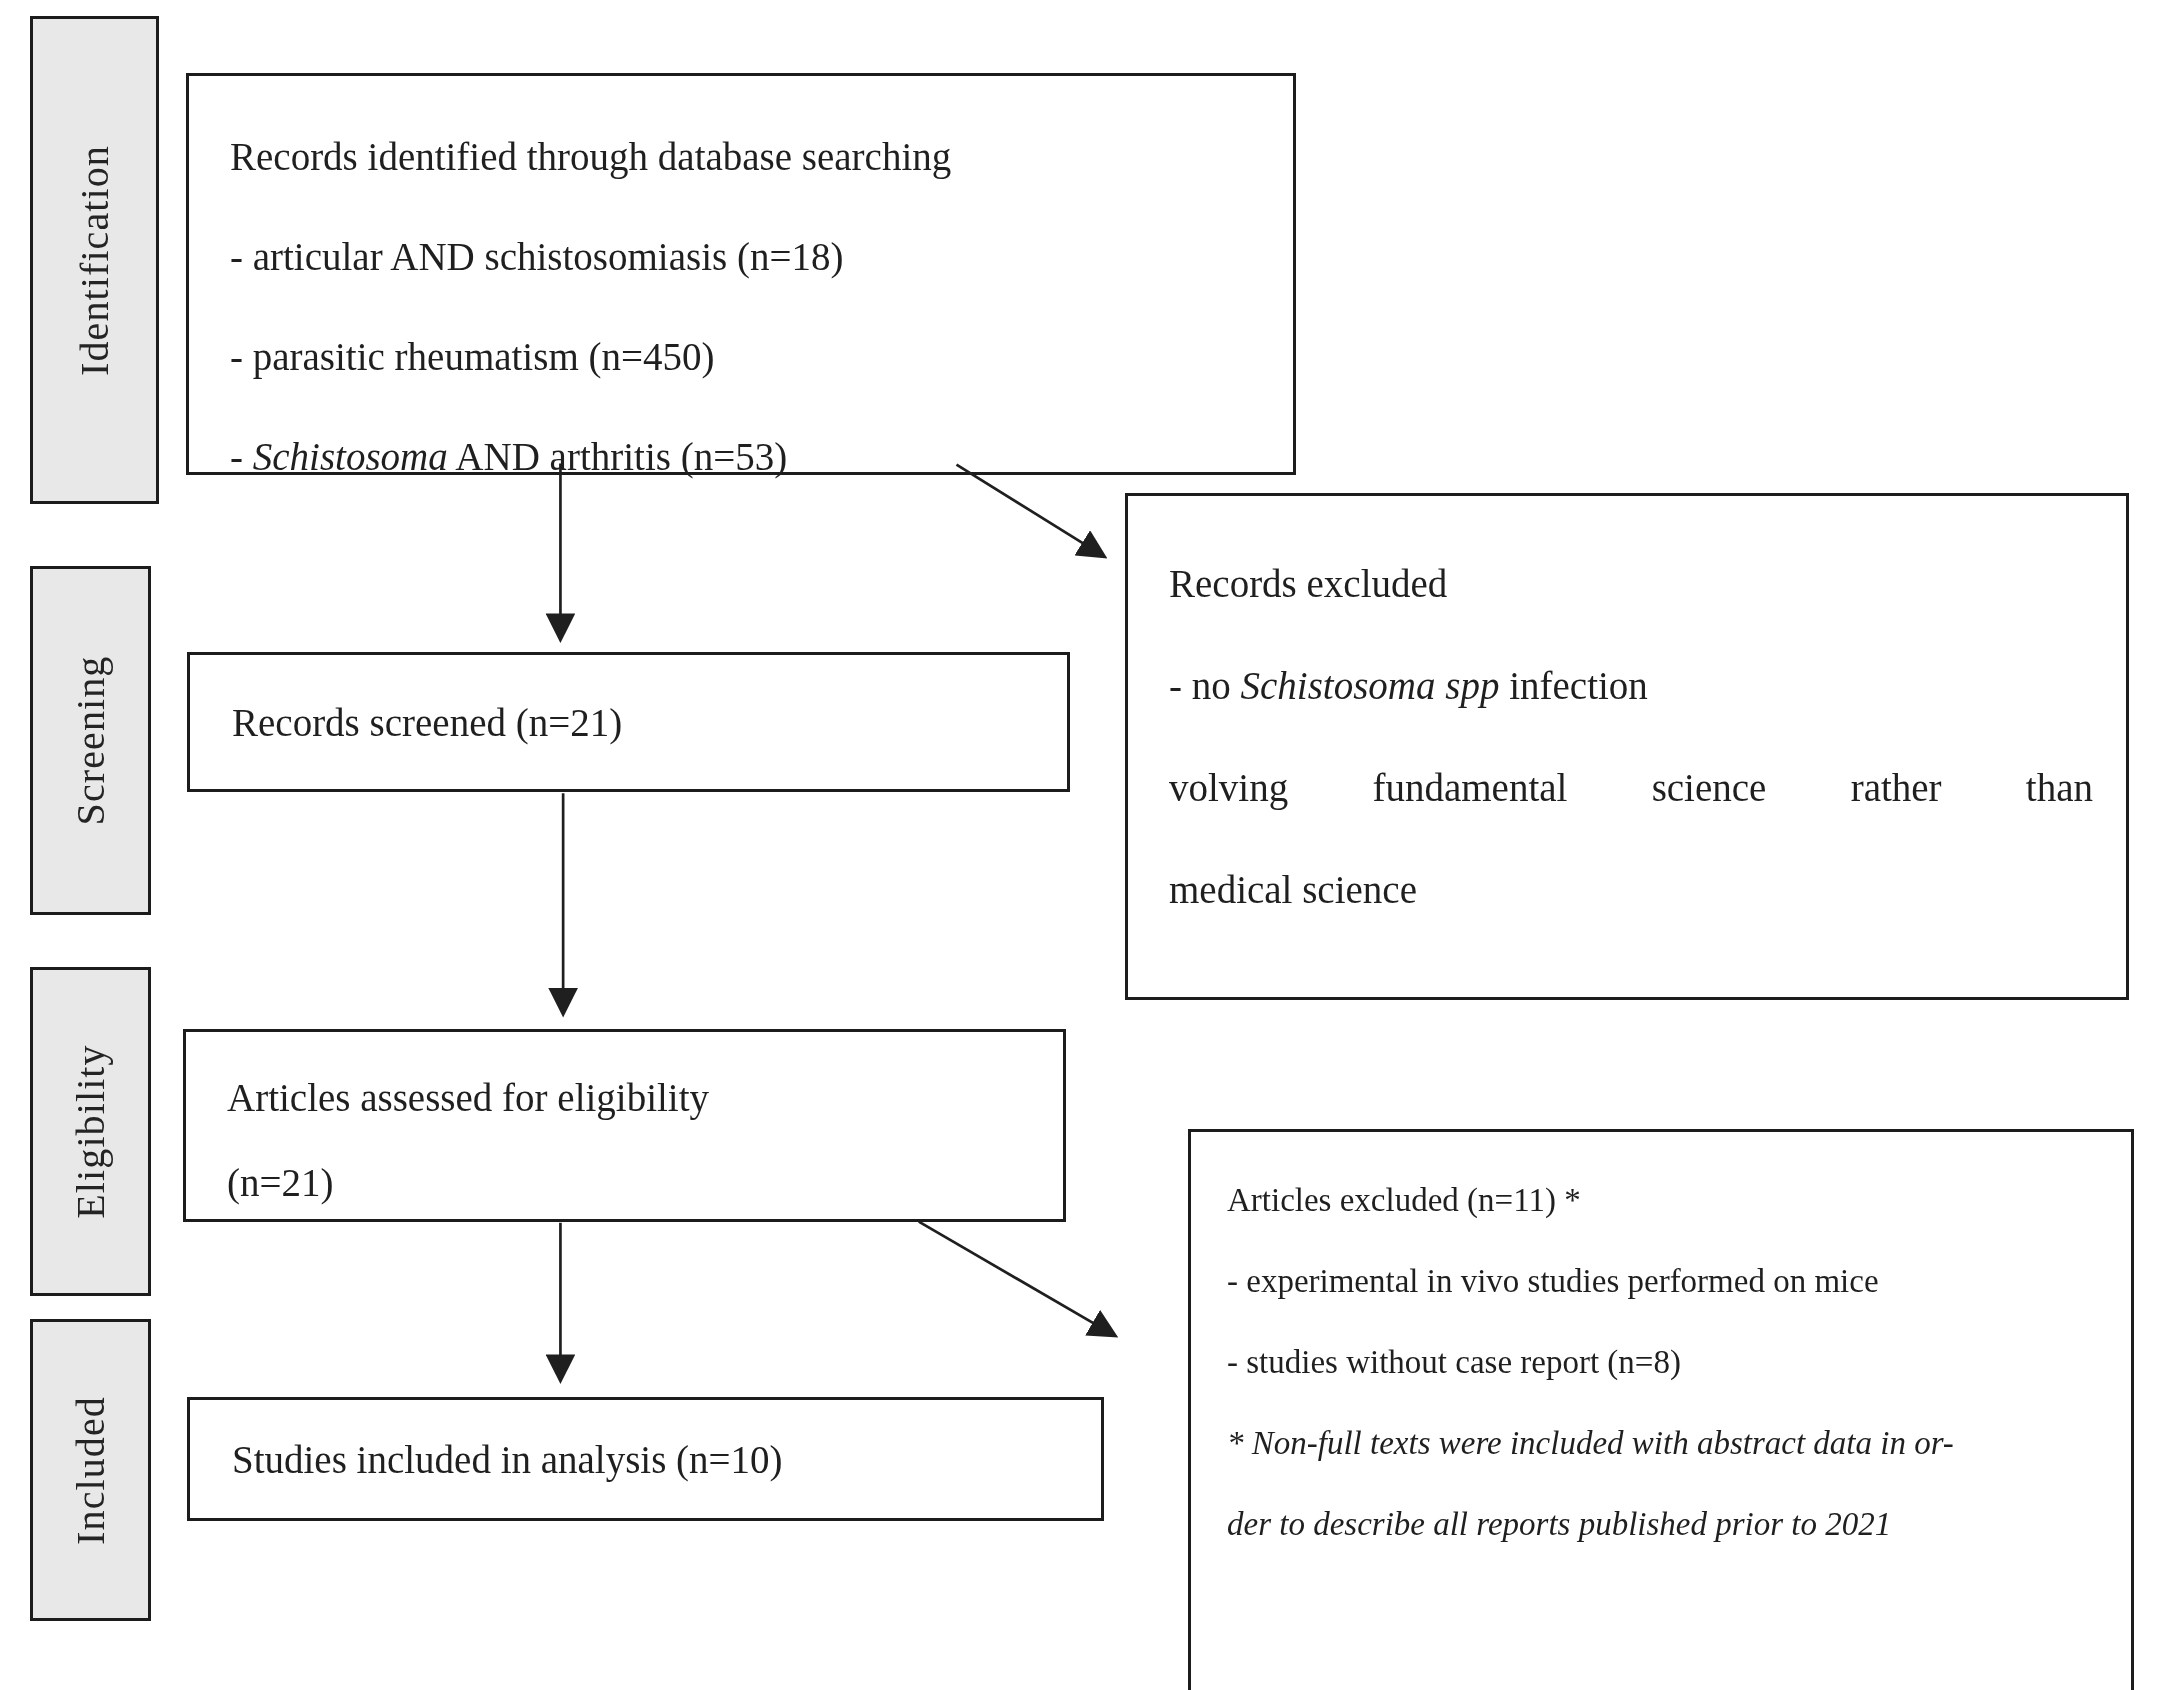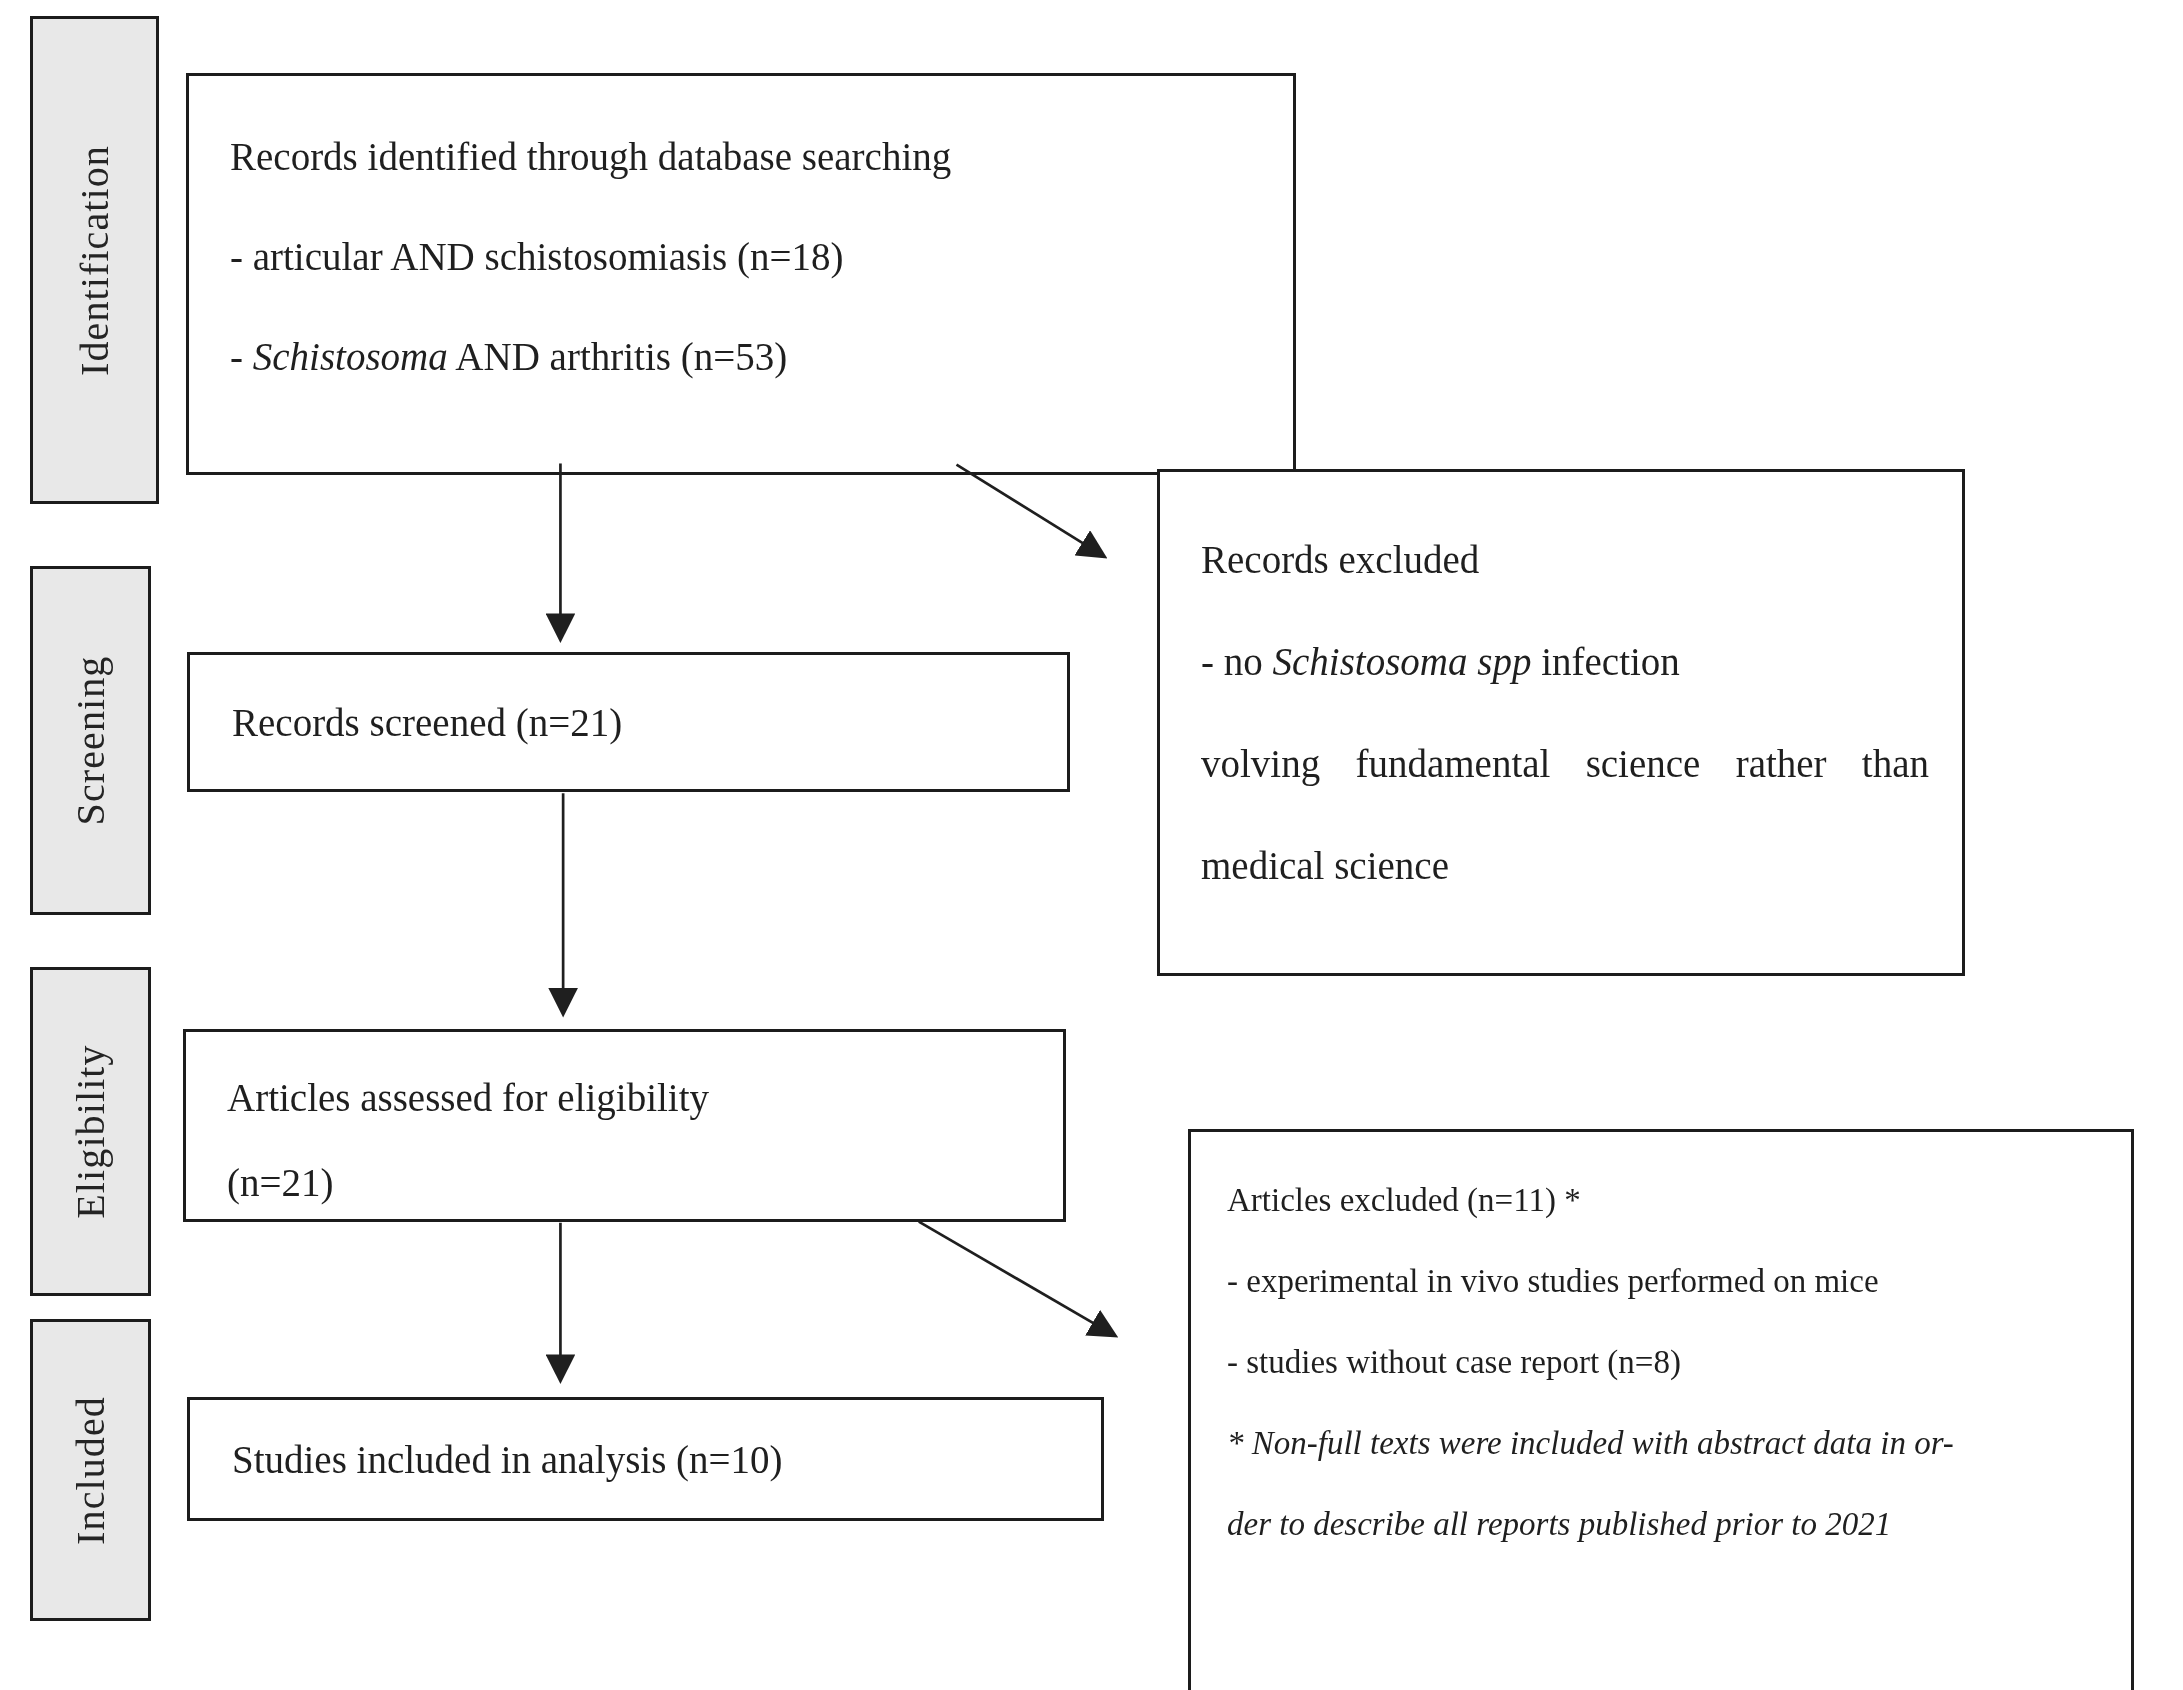--- a/index.html
+++ b/index.html
@@ -40,21 +40,21 @@
     font-size: 39px;
     color: #1f1f1f;
   }
   .fbox .line { white-space: nowrap; }
   .fbox .line.stretch {
     white-space: normal;
     text-align: justify;
     text-align-last: justify;
   }
   #box-identified       { left: 186px;  top: 73px;  width: 1110px; height: 402px;  padding: 31px 21.6px 0 41px; line-height: 100px; }
-  #box-excluded-records { left: 1125px; top: 469px;  width: 808px; height: 507px;  padding: 37px 33px 0 41px; line-height: 102px; margin-left: 32px; }
+  #box-excluded-records { left: 1125px; top: 493px;  width: 1004px; height: 507px;  padding: 37px 33px 0 41px; line-height: 102px; }
   #box-screened         { left: 187px;  top: 652px; width: 883px; height: 140px;  display: flex; align-items: center; padding-left: 42px; }
   #box-assessed         { left: 183px;  top: 1029px; width: 883px; height: 193px;  padding: 22.6px 21.6px 0 41px; line-height: 85px; }
   #box-excluded-articles{ left: 1188px; top: 1085px; width: 946px; height: 593px; padding: 28px 28px 0 36px; line-height: 81px; font-size: 33px; margin-top: 44px; }
   #box-included         { left: 187px;  top: 1397px; width: 917px; height: 124px;  display: flex; align-items: center; padding-left: 42px; }
   #stage-identification { left: 30px; top: 16px;   width: 129px; height: 488px; }
   #stage-screening      { left: 30px; top: 566px; width: 121px; height: 349px; }
   #stage-eligibility    { left: 30px; top: 967px; width: 121px; height: 329px; }
   #stage-included       { left: 30px; top: 1319px; width: 121px; height: 302px; }
   #arrows {
     position: absolute;
@@ -81,20 +81,21 @@
   <div class="stagebar" id="stage-eligibility">
     <span class="vtext">Eligibility</span>
   </div>
   <div class="stagebar" id="stage-included">
     <span class="vtext">Included</span>
   </div>
 
   <div class="fbox" id="box-identified">
     <div class="line">Records identified through database searching</div>
     <div class="line">- articular AND schistosomiasis (n=18)</div>
+    <div class="line">- parasitic rheumatism (n=450)</div>
     <div class="line"><span>- </span><i>Schistosoma</i><span> AND arthritis (n=53)</span></div>
   </div>
 
   <div class="fbox" id="box-excluded-records">
     <div class="line">Records excluded</div>
     <div class="line"><span>- no </span><i>Schistosoma spp</i><span> infection</span></div>
     <div class="line stretch">volving fundamental science rather than</div>
     <div class="line">medical science</div>
   </div>
 

